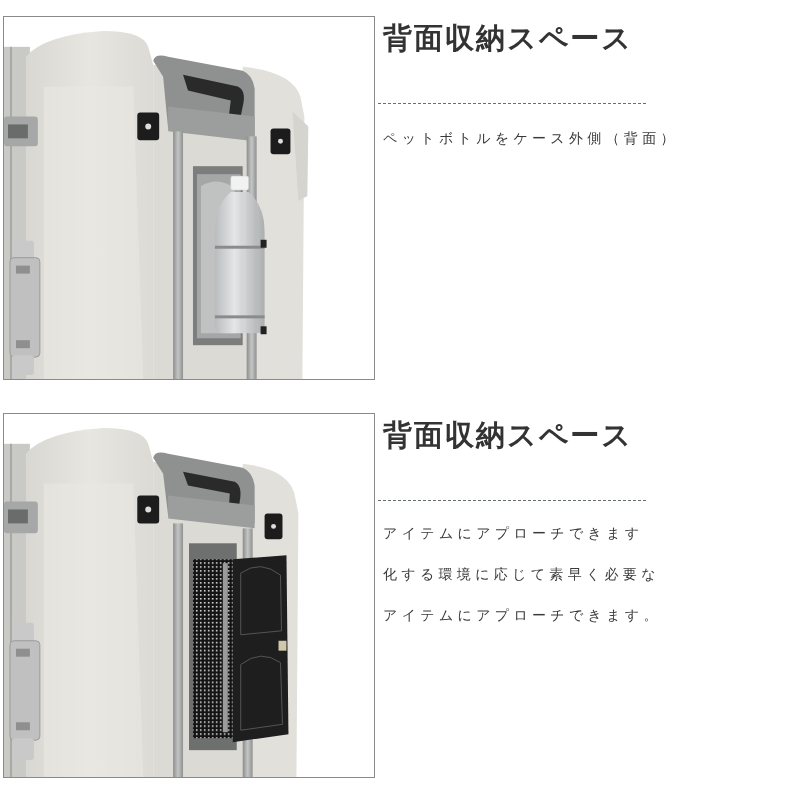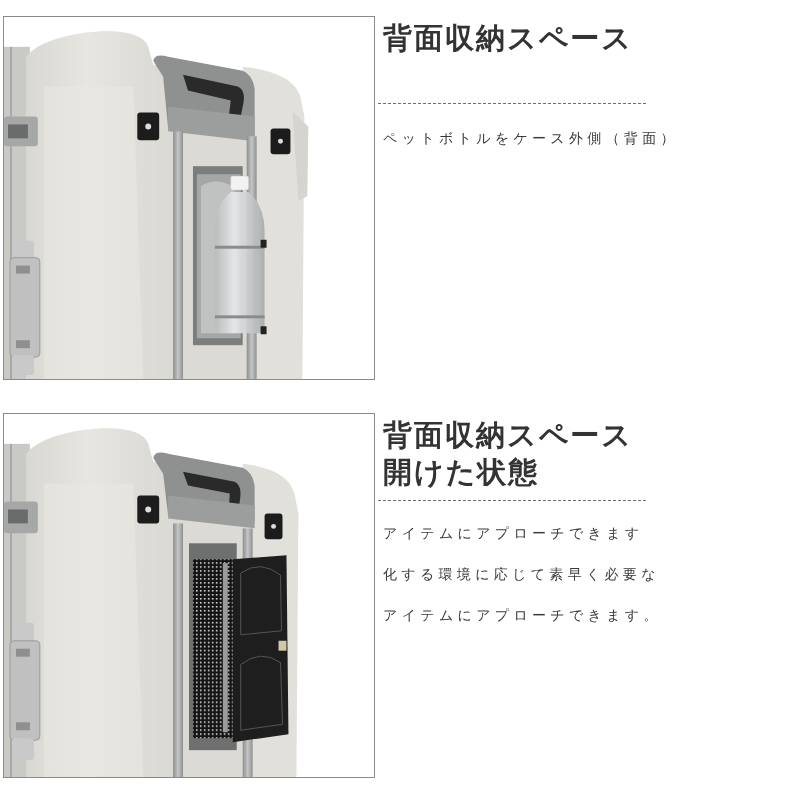--- a/index.html
+++ b/index.html
@@ -148,21 +148,20 @@
       <rect x="6" y="228" width="30" height="100" rx="4" fill="#bfc0bf" stroke="#9a9b9a"></rect>
       <rect x="12" y="236" width="14" height="8" fill="#8e8f8e"></rect>
       <rect x="12" y="310" width="14" height="8" fill="#8e8f8e"></rect>
       <rect x="8" y="326" width="22" height="22" rx="3" fill="#c8c9c8"></rect>
       <rect x="0" y="88" width="34" height="32" rx="3" fill="#a6a8a7"></rect>
       <rect x="4" y="96" width="20" height="14" fill="#6a6c6b"></rect>
     </svg>
   </div>
   <h2 class="heading">
     <span>背面収納スペース</span>
-    <span>開けた状態</span>
   </h2>
   <div class="divider"></div>
   <p class="body">
     <span>アイテムにアプローチできます</span>
     <span>化する環境に応じて素早く必要な</span>
     <span>アイテムにアプローチできます。</span>
   </p>
 </div>
 
 </body></html>

